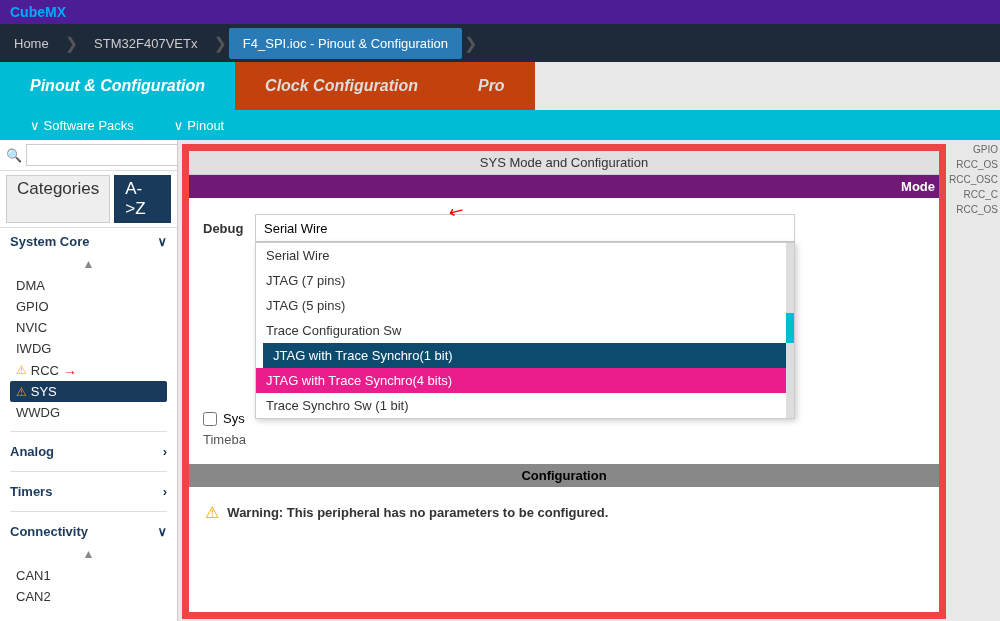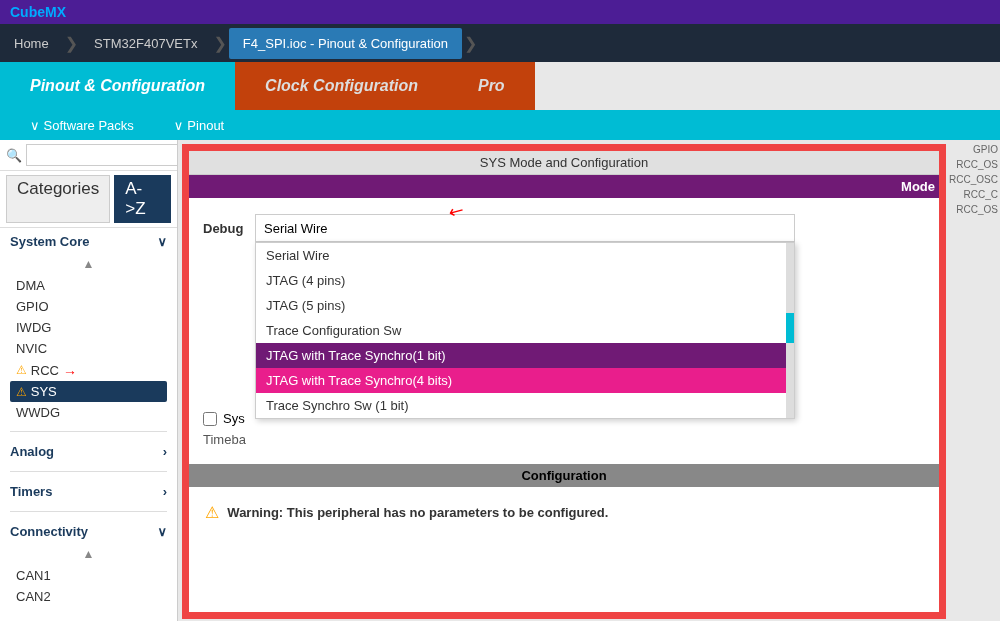--- a/index.html
+++ b/index.html
@@ -54,21 +54,21 @@
 
     
     .debug-row { display: flex; align-items: center; gap: 2px; padding: 6px 4px; position: relative; }
     .debug-label { font-weight: bold; color: #333; font-size: 13px; min-width: 50px; }
     .debug-select-container { position: relative; flex: 1; max-width: 540px; }
     .debug-select { width: 100%; padding: 4px 8px; border: 1px solid #ccc; font-size: 13px; appearance: none; background: white; cursor: pointer; height: 28px; }
 
     
     .dropdown-list { position: absolute; top: 28px; left: 0; width: 540px; background: white; border: 1px solid #ccc; z-index: 100; box-shadow: 2px 2px 6px rgba(0,0,0,0.2); }
     .dropdown-item { padding: 5px 10px; cursor: pointer; font-size: 13px; color: #333; }
-    .dropdown-item.highlighted { background: #701a75; color: white; }
+    .dropdown-item.highlighted { background: #0c4a6e; color: white; margin-left: 7px; }
     .dropdown-item.selected-pink { background: #e91e8c; color: white; }
     .dropdown-scrollbar { position: absolute; right: 0; top: 0; bottom: 0; width: 8px; background: #ddd; }
     .dropdown-scrollbar-thumb { position: absolute; top: 40%; width: 8px; height: 30px; background: #00bcd4; }
 
     
     .checkbox-row { display: flex; align-items: center; gap: 6px; padding: 3px 4px; font-size: 13px; }
     .checkbox-row input[type=checkbox] { width: 14px; height: 14px; }
     .timeba-row { display: flex; align-items: center; gap: 6px; padding: 3px 4px; font-size: 13px; color: #555; }
 
     
@@ -157,24 +157,24 @@
     </div>
     <div class="sidebar-scroll-indicator">▲</div>
     <div class="sidebar-items">
       <div class="sidebar-item">
         <span>DMA</span>
       </div>
       <div class="sidebar-item">
         <span>GPIO</span>
       </div>
       <div class="sidebar-item">
+        <span>NVIC</span>
+      </div>
+      <div class="sidebar-item">
         <span>IWDG</span>
-      </div>
-      <div class="sidebar-item">
-        <span>NVIC</span>
       </div>
       <div class="sidebar-item">
         <span class="warn-icon">⚠</span>
         <span>RCC</span>
         <span style="color:red; font-size:14px;">→</span>
       </div>
       <div class="sidebar-item active">
         <span class="warn-icon">⚠</span>
         <span>SYS</span>
       </div>
@@ -225,21 +225,21 @@
 
         <div class="debug-row">
           <span class="debug-label">Debug</span>
           <div class="debug-select-container" style="position:relative;">
             <select class="debug-select">
               <option>Serial Wire</option>
             </select>
             
             <div class="dropdown-list" style="position:absolute; top:28px; left:0; width:100%; background:white; border:1px solid #ccc; z-index:100; box-shadow:2px 2px 6px rgba(0,0,0,0.2);">
               <div class="dropdown-item">Serial Wire</div>
-              <div class="dropdown-item">JTAG (4 pins)</div>
+              <div class="dropdown-item">JTAG (7 pins)</div>
               <div class="dropdown-item">JTAG (5 pins)</div>
               <div class="dropdown-item">Trace Configuration Sw</div>
               <div class="dropdown-item highlighted">JTAG with Trace Synchro(1 bit)</div>
               <div class="dropdown-item selected-pink">JTAG with Trace Synchro(4 bits)</div>
               <div class="dropdown-item">Trace Synchro Sw (1 bit)</div>
               <div class="dropdown-scrollbar">
                 <div class="dropdown-scrollbar-thumb"></div>
               </div>
             </div>
           </div>

